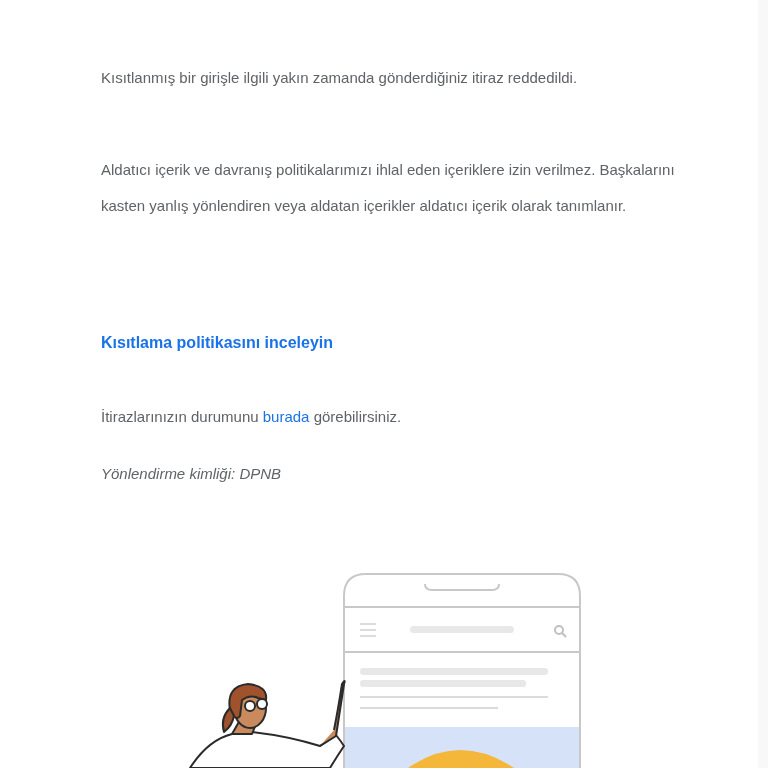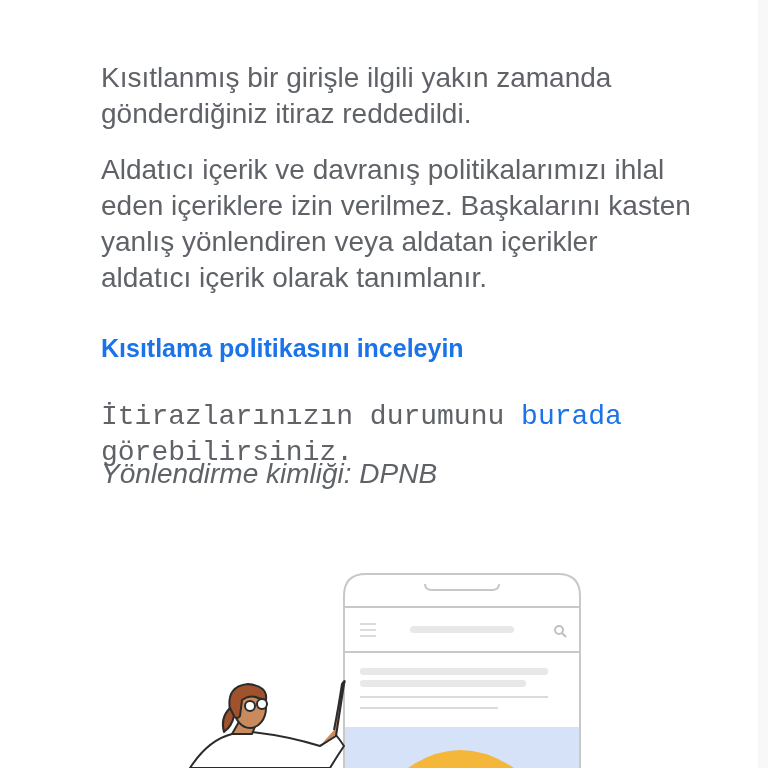--- a/index.html
+++ b/index.html
@@ -8,25 +8,25 @@
     background:#ffffff;
     font-family:"Liberation Sans", "DejaVu Sans", sans-serif;
     color:#5f6368;
   }
   .right-strip { position:absolute; top:0; right:0; width:10px; height:768px; background:#f8f8f8; }
   .title {
     position:absolute; left:100px; top:-42px;
     font-size:40px; color:#5a5a5a; letter-spacing:0.5px; margin:0; font-weight:normal;
     line-height:54px;
   }
-  .p { position:absolute; left:101px; margin:0; font-size:28px; line-height:36px; color:#5f6368; width:590px; }
+  .p { position:absolute; left:101px; margin:0; font-size:15px; line-height:36px; color:#5f6368; width:590px; }
   .p1 { top:60px; }
   .p2 { top:152px; }
-  .policy-link { position:absolute; left:101px; top:334px; font-size:25px; color:#1a73e8; font-weight:bold; text-decoration:none; }
-  .p3 { top:399px;font-family:Liberation Mono, monospace; }
+  .policy-link { position:absolute; left:101px; top:334px; font-size:16px; color:#1a73e8; font-weight:bold; text-decoration:none; }
+  .p3 { top:399px; }
   .p4 { top:456px;font-style:italic; }
   .inline-link { color:#1a73e8; text-decoration:none; }
   .illus { position:absolute; left:170px; top:560px; }
 </style>
 </head>
 <body>
 
 <div class="right-strip"></div>
 
 <h1 class="title">reddedildi</h1>

